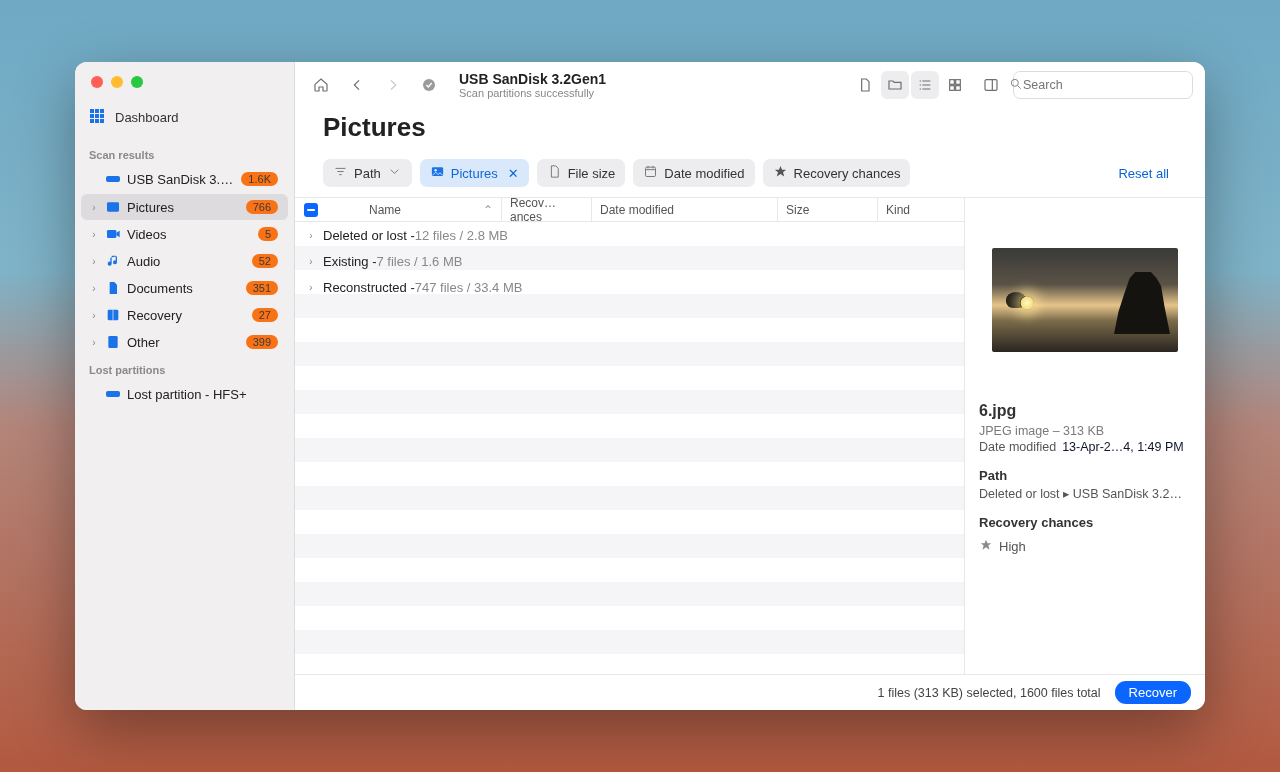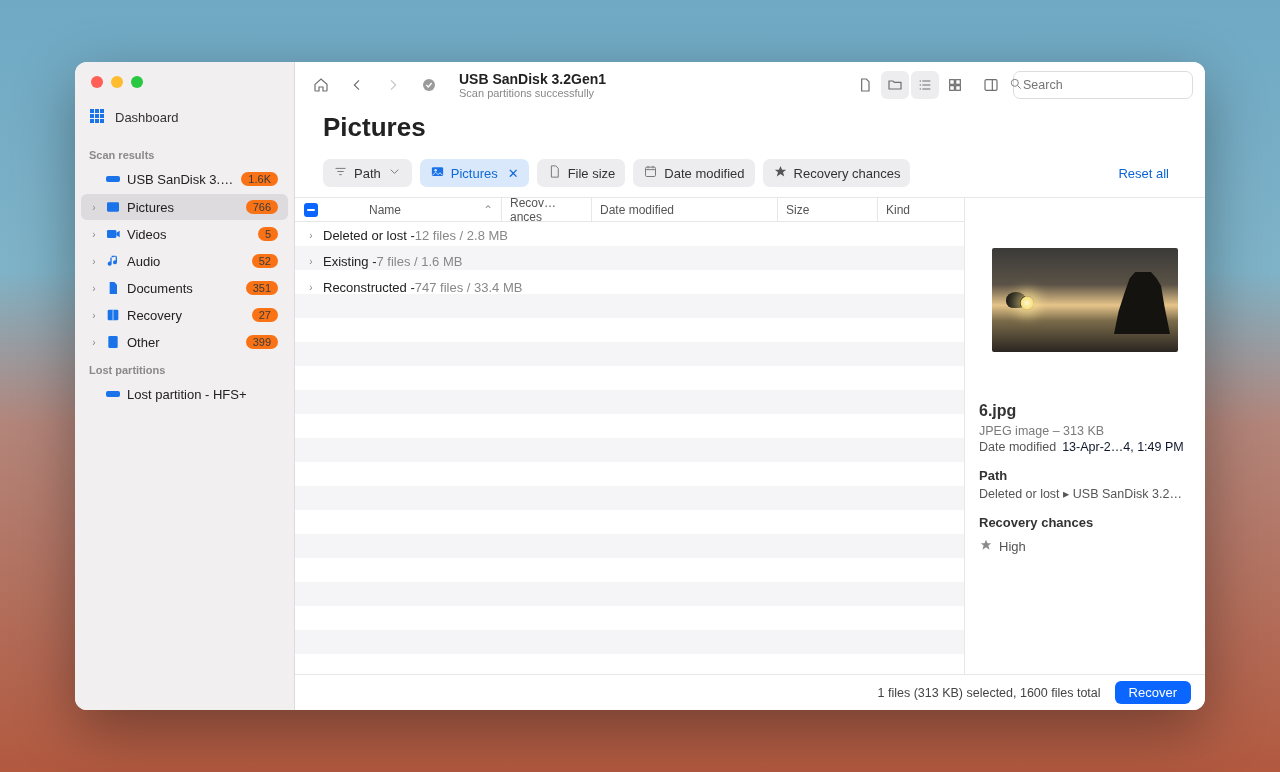--- a/index.html
+++ b/index.html
@@ -82,21 +82,21 @@
   .d-name { font-weight:700; font-size:16px; margin-bottom:4px; }
   .d-sub { color:#7a7a7a; font-size:12.5px; }
   .d-row { display:flex; gap:6px; font-size:12.5px; color:#555; margin-top:2px;}
   .d-row .k { color:#555; }
   .d-row .v { color:#0f172a; white-space:nowrap; overflow:hidden; text-overflow:ellipsis; }
   .d-section { font-weight:700; margin-top:14px; }
   .d-breadcrumb { font-size:12.5px; color:#555; margin-top:3px; white-space:nowrap; overflow:hidden; text-overflow:ellipsis; }
   .d-chance { display:flex; align-items:center; gap:6px; color:#555; margin-top:8px; }
   .d-chance svg { width:14px; height:14px; fill:#8a8a8a; }
   .statusbar { display:flex; align-items:center; justify-content:flex-end; gap:14px; height:36px; padding:0 14px; border-top:1px solid #e7e7e9; font-size:12.5px; color:#444; }
-  .recover-btn { background:#0a66ff; color:#fff; border:none; border-radius:6px; padding:4px 14px; font-size:13px; cursor:pointer; }
+  .recover-btn { background:#0a66ff; color:#fff; border:none; border-radius:11px; padding:4px 14px; font-size:13px; cursor:pointer; }
   
   .i-generic { stroke:#7a7a7a; fill:none; stroke-width:1.6; }
 </style>
 </head>
 <body>
 
 <div class="window">
 
   <aside class="sidebar">
     <div class="traffic">

